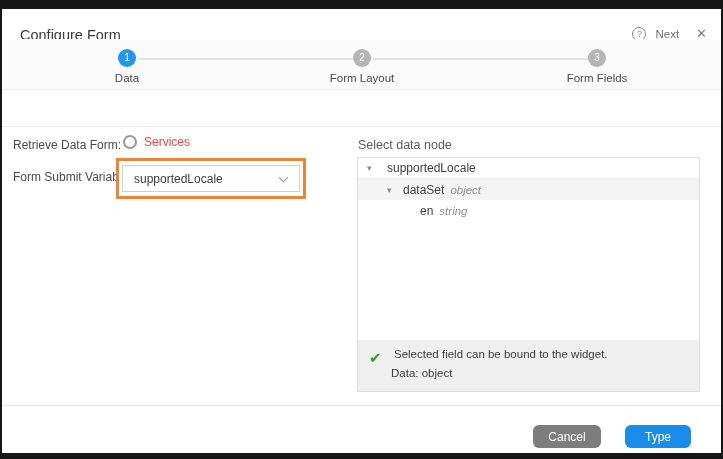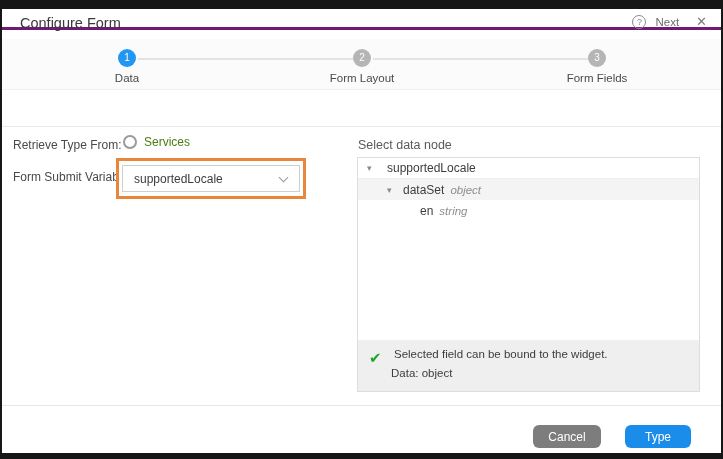--- a/index.html
+++ b/index.html
@@ -1,21 +1,21 @@
 <!DOCTYPE html>
 <html><head>
 <meta charset="utf-8">
 <style>
   * { margin:0; padding:0; box-sizing:border-box; }
   html,body { font-family:"Liberation Sans","DejaVu Sans",sans-serif; }
   .stage { position:relative; width:723px; height:459px; background:#161616; overflow:hidden; }
   .modal { position:absolute; left:2px; right:2px; top:9px; bottom:6px; background:#ffffff; }
 
   
-  .hdr { position:absolute; left:0; right:0; top:0; height:21px; border-bottom:3px solid #701a75; background:#fff; }
+  .hdr { position:absolute; left:0; right:0; top:12px; height:21px; border-bottom:3px solid #701a75; background:#fff; }
   .hdr-title { position:absolute; left:18px; top:6px; font-size:14.5px; color:#3a3a3a; }
   .hdr-right { position:absolute; right:14px; top:5px; display:flex; align-items:center; gap:9px; }
   .help-icon { width:14px; height:14px; border:1.3px solid #8a8a8a; border-radius:50%; color:#8a8a8a;
                font-size:9px; line-height:12px; text-align:center; cursor:pointer; }
   .help-lbl { font-size:11.5px; color:#6e6e6e; cursor:pointer; }
   .close-x { font-size:13px; color:#7a7a7a; cursor:pointer; margin-left:8px; }
 
   
   .stepper { position:absolute; left:0; right:0; top:30px; height:51px; background:#fbfbfb; border-bottom:1px solid #f0f0f0; }
   .step { position:absolute; top:10px; width:120px; text-align:center; }
@@ -34,21 +34,21 @@
   
   .row-label { position:absolute; font-size:12px; color:#4a4a4a; }
   .lbl-retrieve { left:11px; top:129px; }
   .lbl-submit { left:11px; top:161px; }
   .radio-group { position:absolute; left:121px; top:126px; display:flex; align-items:center; gap:14px; }
   .radio-item { display:flex; align-items:center; gap:7px; cursor:pointer; }
   .radio-dot { width:14px; height:14px; border:2px solid #9a9a9a; border-radius:50%; background:#fff; }
   .radio-item.selected .radio-dot { border-color:#1e88e5; position:relative; }
   .radio-item.selected .radio-dot::after { content:""; position:absolute; left:2px; top:2px; width:6px; height:6px;
                 border-radius:50%; background:#1e88e5; }
-  .radio-lbl { font-size:12px; color:#4d7c0f; }
+  .radio-lbl { font-size:12px; color:#ef4444; }
 
   .hl-box { position:absolute; left:114px; top:149px; width:190px; height:41px; border:3px solid #e8873b; background:#fff; }
   .select-box { position:absolute; left:3px; top:4px; width:178px; height:27px; border:1px solid #cfcfcf; background:#fff;
                 display:flex; align-items:center; cursor:pointer; }
   .select-val { font-size:12px; color:#3d3d3d; padding-left:11px; flex:1; }
   .chev { width:7px; height:7px; border-right:1.5px solid #9a9a9a; border-bottom:1.5px solid #9a9a9a;
           transform:rotate(45deg); margin-right:12px; margin-top:-3px; }
 
   
   .dn-heading { position:absolute; left:356px; top:129px; font-size:12.5px; color:#5a5a5a; }
@@ -101,21 +101,21 @@
         <div class="step-label">Form Layout</div>
       </div>
       <div class="step step-c3">
         <div class="step-circle">3</div>
         <div class="step-label">Form Fields</div>
       </div>
     </div>
 
     <div class="divider-top"></div>
 
-    <div class="row-label lbl-retrieve">Retrieve Type From:</div>
+    <div class="row-label lbl-retrieve">Retrieve Data Form:</div>
     <div class="radio-group">
       <div class="radio-item">
         <span class="radio-dot"></span>
         <span class="radio-lbl">Services</span>
       </div>
     </div>
 
     <div class="row-label lbl-submit">Form Submit Variable:</div>
     <div class="hl-box">
       <div class="select-box">

